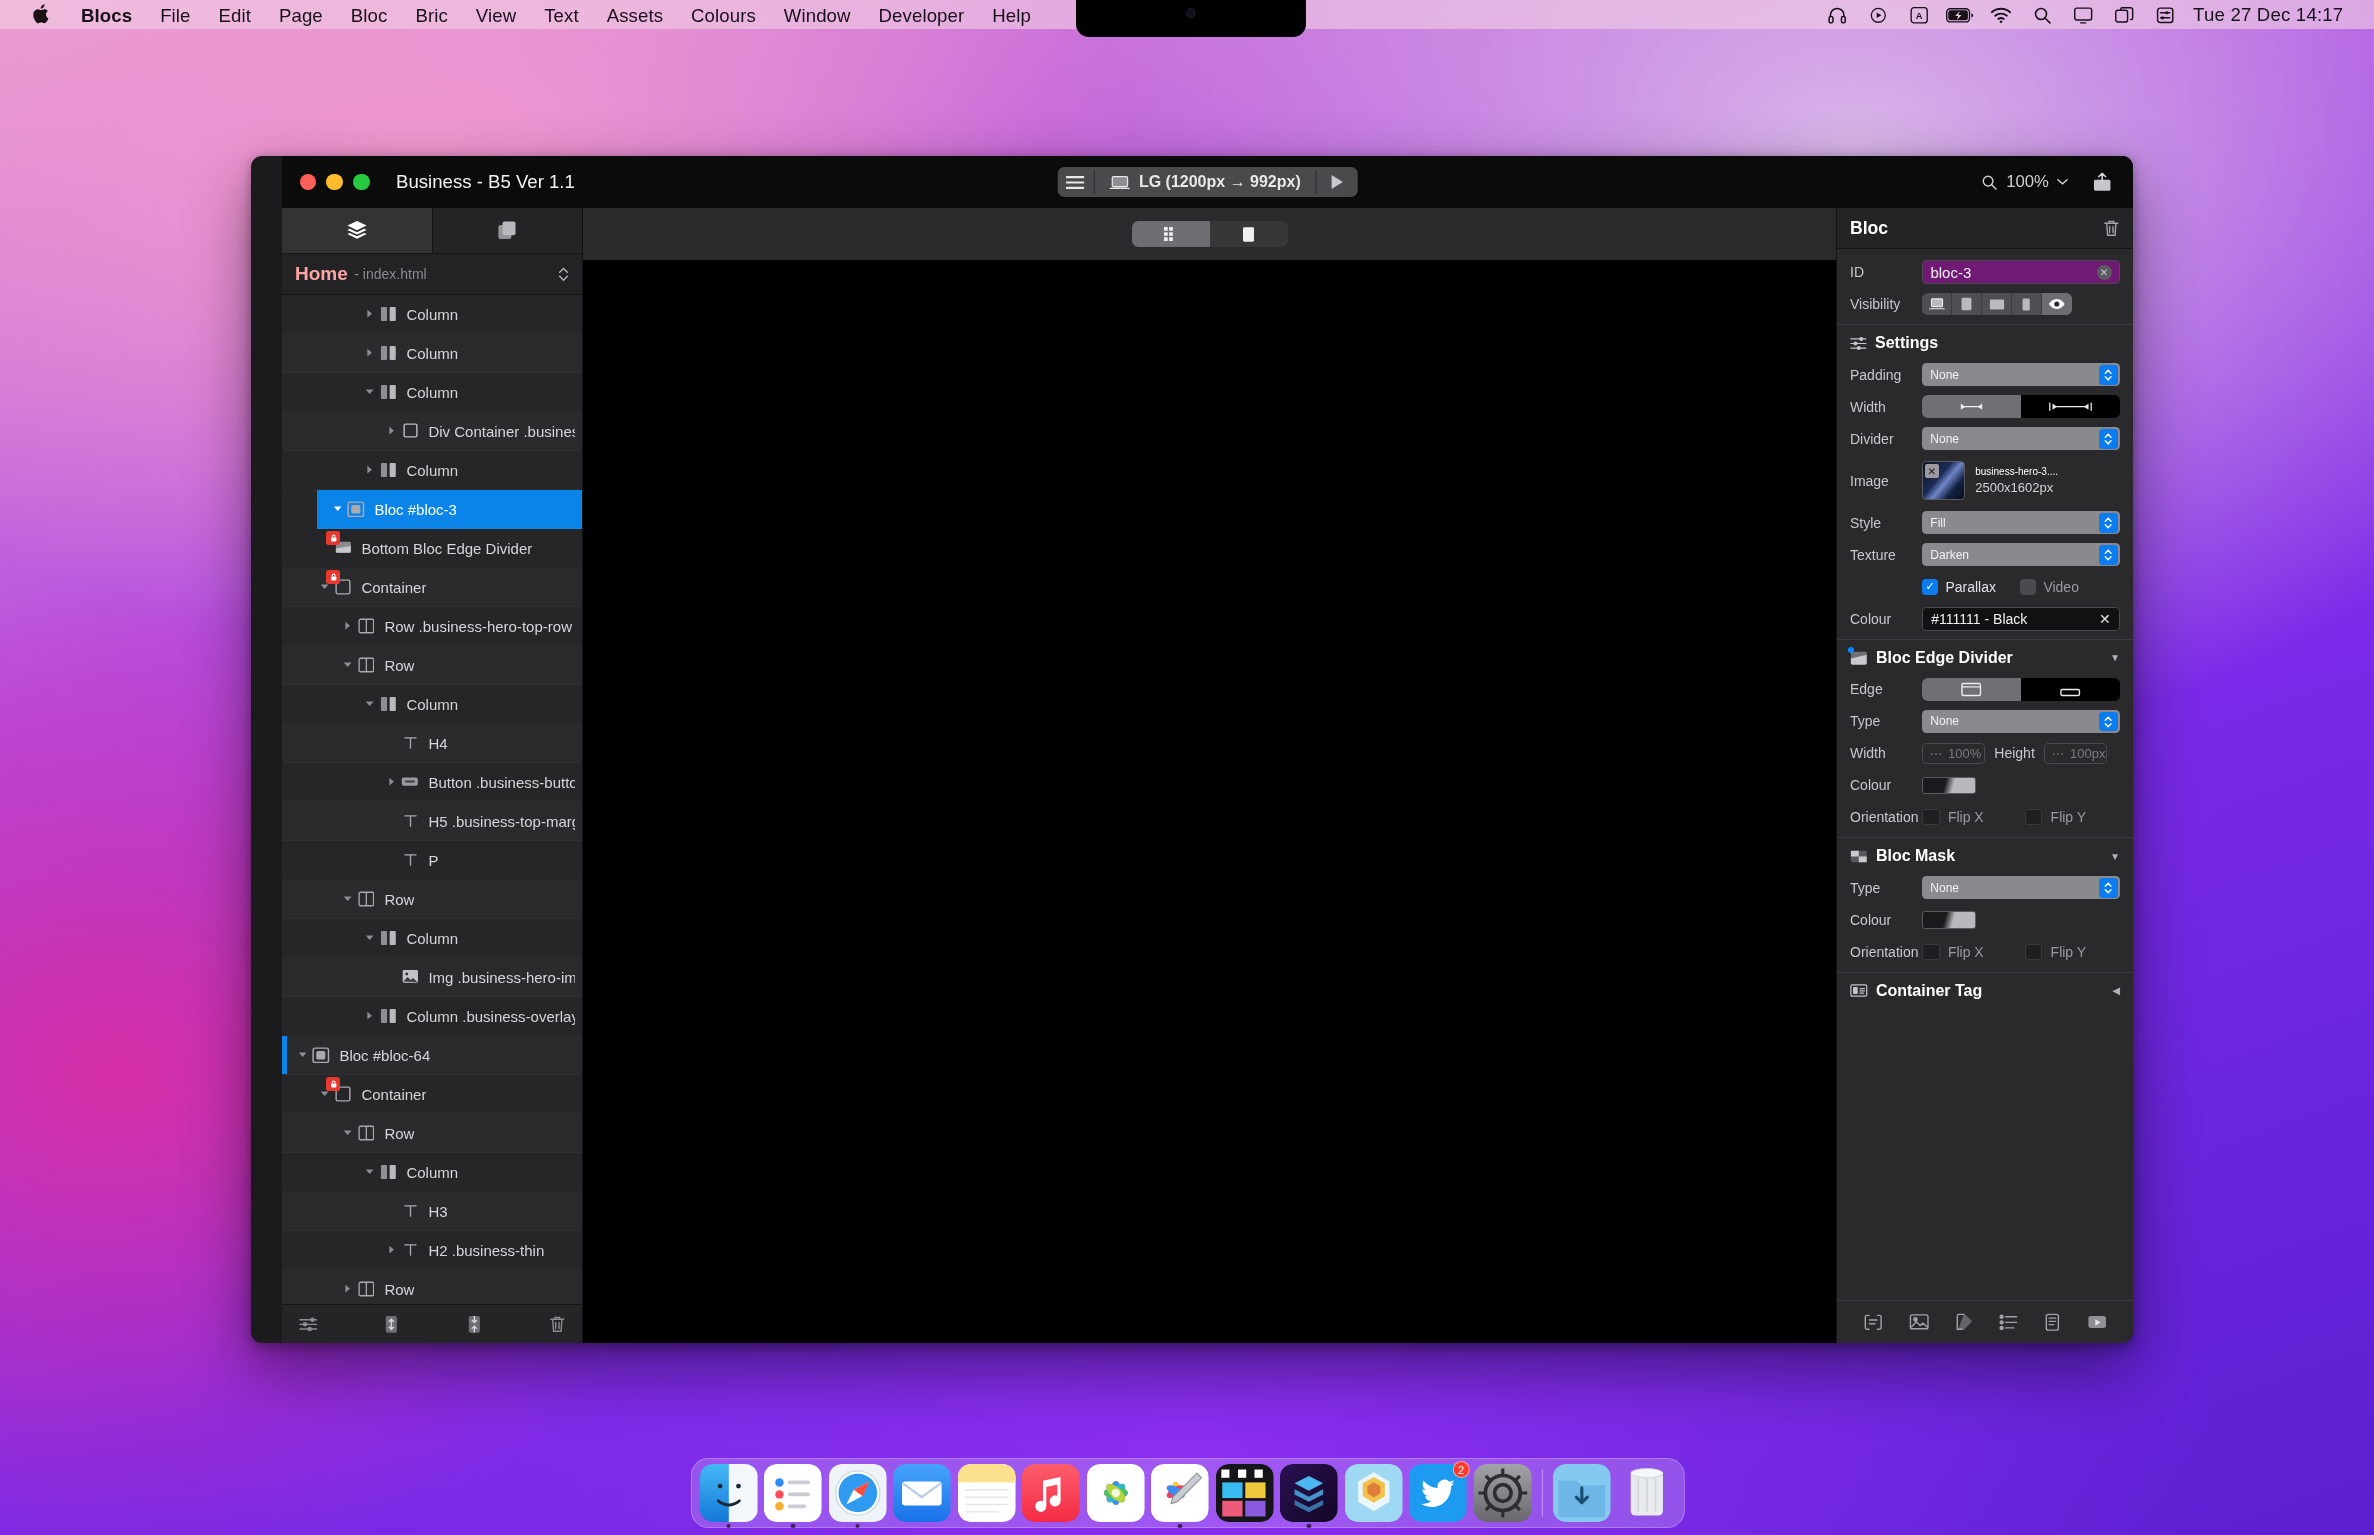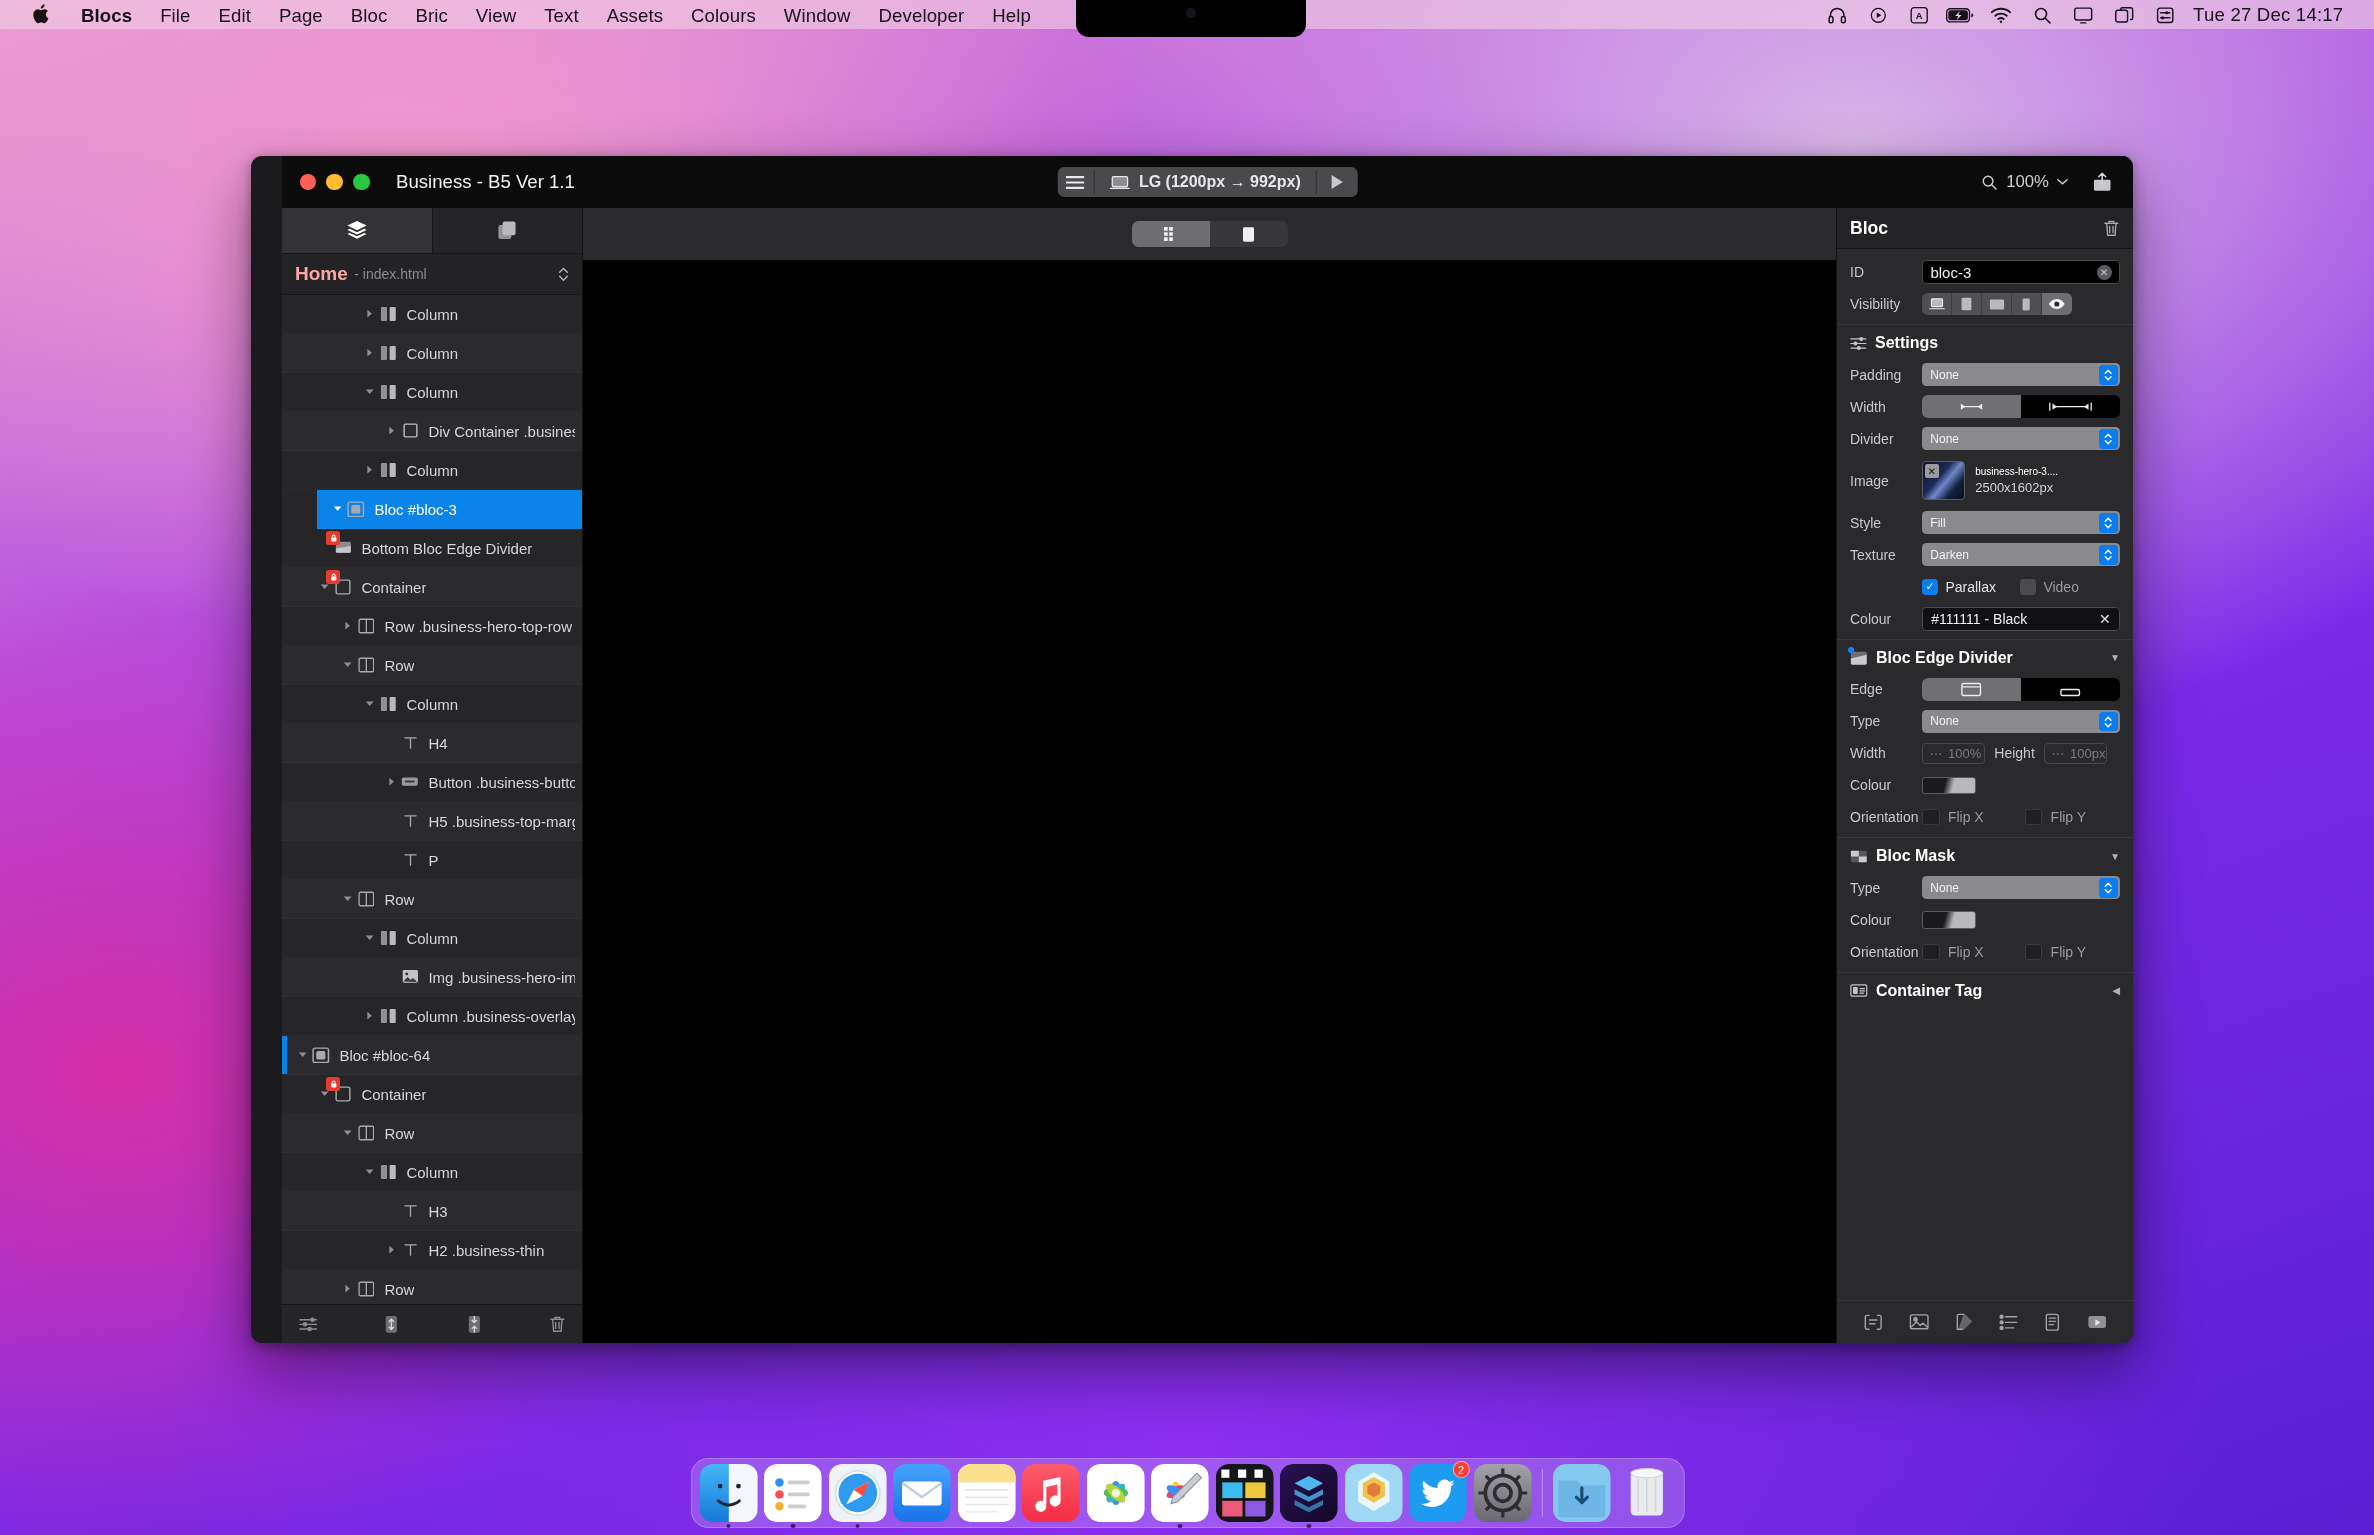--- a/index.html
+++ b/index.html
@@ -287,21 +287,21 @@
   }
   .select-arrows {
     position: absolute; right: 1.9px; top: 1.9px;
     width: 19.5px; height: 19.5px; border-radius: 3.7px;
     background: #0a7cf0; color: #fff;
     display: flex; align-items: center; justify-content: center;
     font-size: 9.3px; line-height: 1;
   }
 
   .text-field {
-    flex: 1; height: 24px; background: #000000;
+    flex: 1; height: 24px; background: #701a75;
     border: 0.9px solid #4b4b50; border-radius: 4.6px;
     display: flex; align-items: center; padding: 0 7.4px;
     font-size: 15px; color: #f0f0f2;
   }
   .field-clear {
     margin-left: auto; width: 15px; height: 15px; border-radius: 50%;
     background: #5a5a60; color: #c9c9cf;
     display: flex; align-items: center; justify-content: center;
     font-size: 10.2px;
   }

